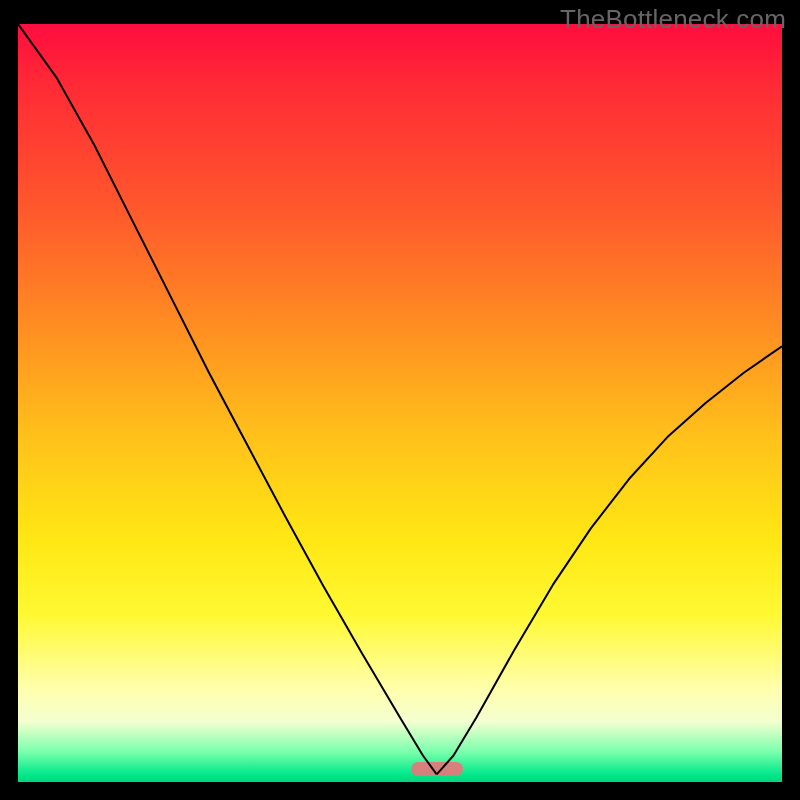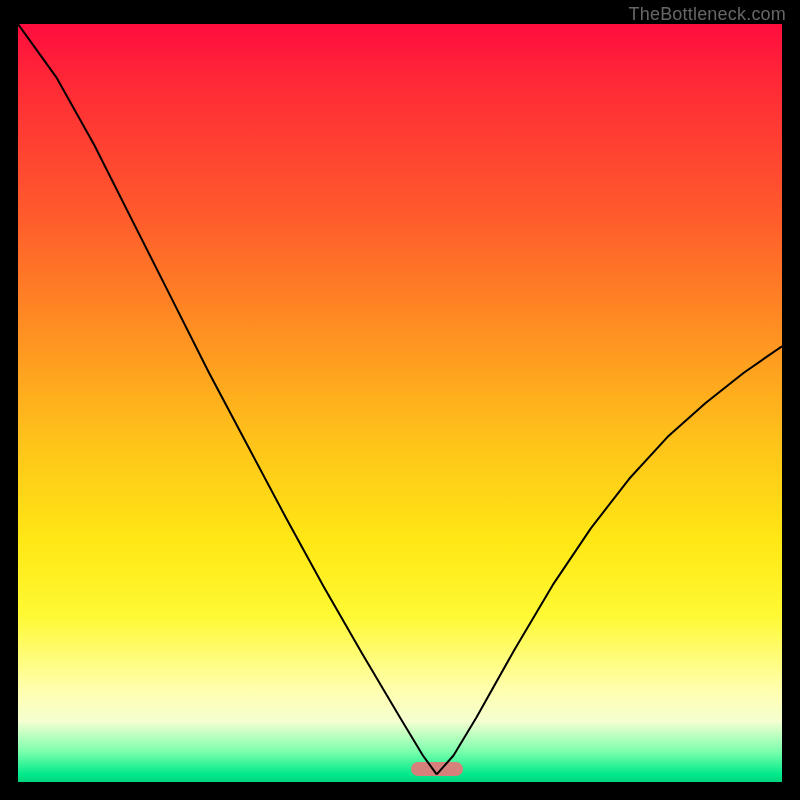--- a/index.html
+++ b/index.html
@@ -15,21 +15,21 @@
     position: relative;
     width: 800px;
     height: 800px;
     background: #000;
   }
   .watermark {
     position: absolute;
     top: 4px;
     right: 14px;
     color: #666666;
-    font-size: 18px;
+    font-size: 26px;
     font-weight: 500;
     letter-spacing: 0.2px;
     z-index: 5;
     text-align: center;
   }
   
   .plot {
     position: absolute;
     left: 18px;
     top: 24px;

